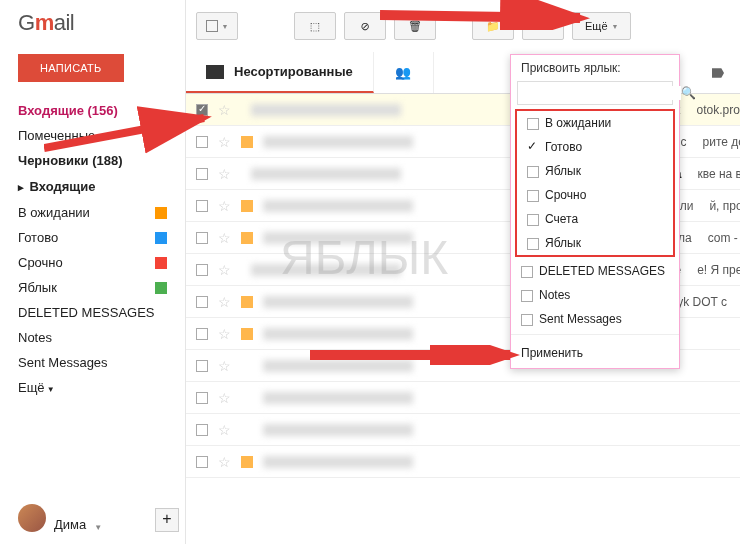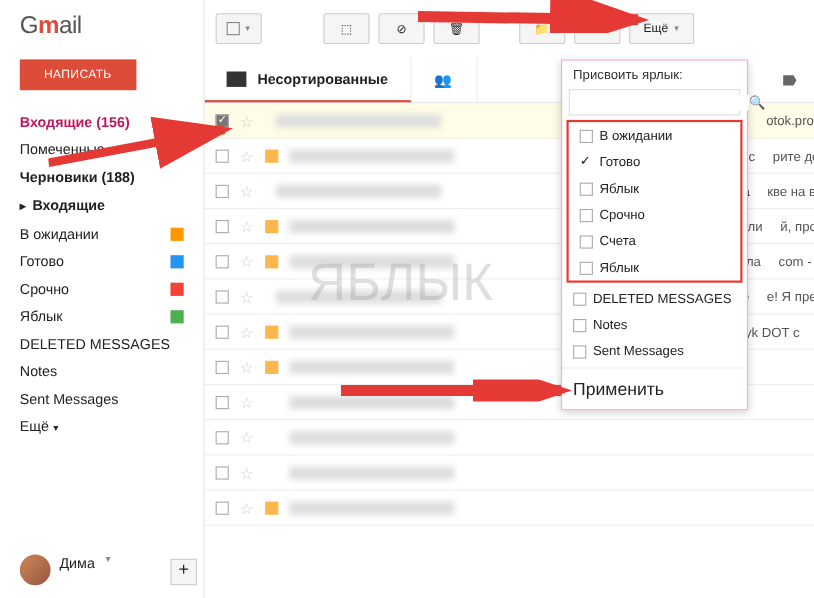--- a/index.html
+++ b/index.html
@@ -21,21 +21,21 @@
     .cat-item::before { content: "▸"; margin-right: 6px; font-size: 11px; }
     .label-item { padding: 5px 0; display: flex; align-items: center; justify-content: space-between; cursor: pointer; }
     .label-item .sq { width: 12px; height: 12px; display: inline-block; margin-right: 18px; }
     .sq.orange { background: #ff9800; }
     .sq.blue { background: #2196f3; }
     .sq.red { background: #f44336; }
     .sq.green { background: #4caf50; }
     .more-link { padding: 5px 0; cursor: pointer; }
     .more-link::after { content: " ▼"; font-size: 8px; }
     
-    .user-box { position: absolute; bottom: 12px; left: 18px; display: flex; align-items: flex-start; gap: 8px; }
+    .user-box { position: absolute; bottom: 12px; left: 18px; display: flex; align-items: flex-end; gap: 8px; }
     .avatar { width: 28px; height: 28px; border-radius: 50%; background: linear-gradient(135deg, #c85, #954); }
     .plus-btn { position: absolute; bottom: 12px; left: 155px; width: 24px; height: 24px; border: 1px solid #ccc; background: #f5f5f5; font-size: 16px; line-height: 20px; text-align: center; cursor: pointer; }
     
     
     .main { flex: 1; border-left: 1px solid #e5e5e5; position: relative; overflow: hidden; }
     .toolbar { padding: 12px 10px; display: flex; gap: 8px; align-items: center; }
     .tb-btn { border: 1px solid #ccc; background: #f5f5f5; height: 28px; min-width: 42px; display: inline-flex; align-items: center; justify-content: center; cursor: pointer; border-radius: 2px; font-size: 11px; }
     .tb-btn.dd::after { content: "▼"; font-size: 7px; margin-left: 4px; color: #888; }
     .tb-check { width: 12px; height: 12px; border: 1px solid #888; }
     .tb-more { padding: 0 12px; }
@@ -62,21 +62,21 @@
     .label-dd { position: absolute; top: 54px; right: 60px; width: 170px; background: #fff; border: 1px solid #f9a8d4; box-shadow: 0 2px 8px rgba(0,0,0,0.2); z-index: 10; }
     .label-dd .hd { padding: 6px 10px; font-size: 12px; color: #333; }
     .label-dd .search-row { padding: 4px 8px; display: flex; align-items: center; border: 1px solid #ddd; margin: 0 6px 4px; }
     .label-dd .search-row input { border: none; outline: none; flex: 1; font-size: 12px; }
     .label-dd .search-row .mag { color: #888; font-size: 12px; }
     .label-dd ul { list-style: none; }
     .label-dd li { padding: 5px 10px 5px 28px; font-size: 12px; cursor: pointer; position: relative; }
     .label-dd li.checked::before { content: "✓"; position: absolute; left: 10px; top: 4px; }
     .label-dd li.box::before { content: ""; position: absolute; left: 10px; top: 7px; width: 10px; height: 10px; border: 1px solid #aaa; }
     .label-dd .sep { border-top: 1px solid #eee; margin: 3px 0; }
-    .label-dd .apply { padding: 8px 10px; font-size: 16px; cursor: pointer; }
+    .label-dd .apply { padding: 8px 10px; font-size: 12px; cursor: pointer; }
     .label-dd .red-frame { border: 2px solid #e53935; margin: 2px 4px; }
     
     
     .arrow { position: absolute; z-index: 20; }
     .arrow svg { display: block; }
     
     .watermark { position: absolute; top: 230px; left: 280px; font-size: 48px; color: rgba(150,150,150,0.3); pointer-events: none; z-index: 5; }
     
     .tag-svg { display: inline-block; }
   </style>

